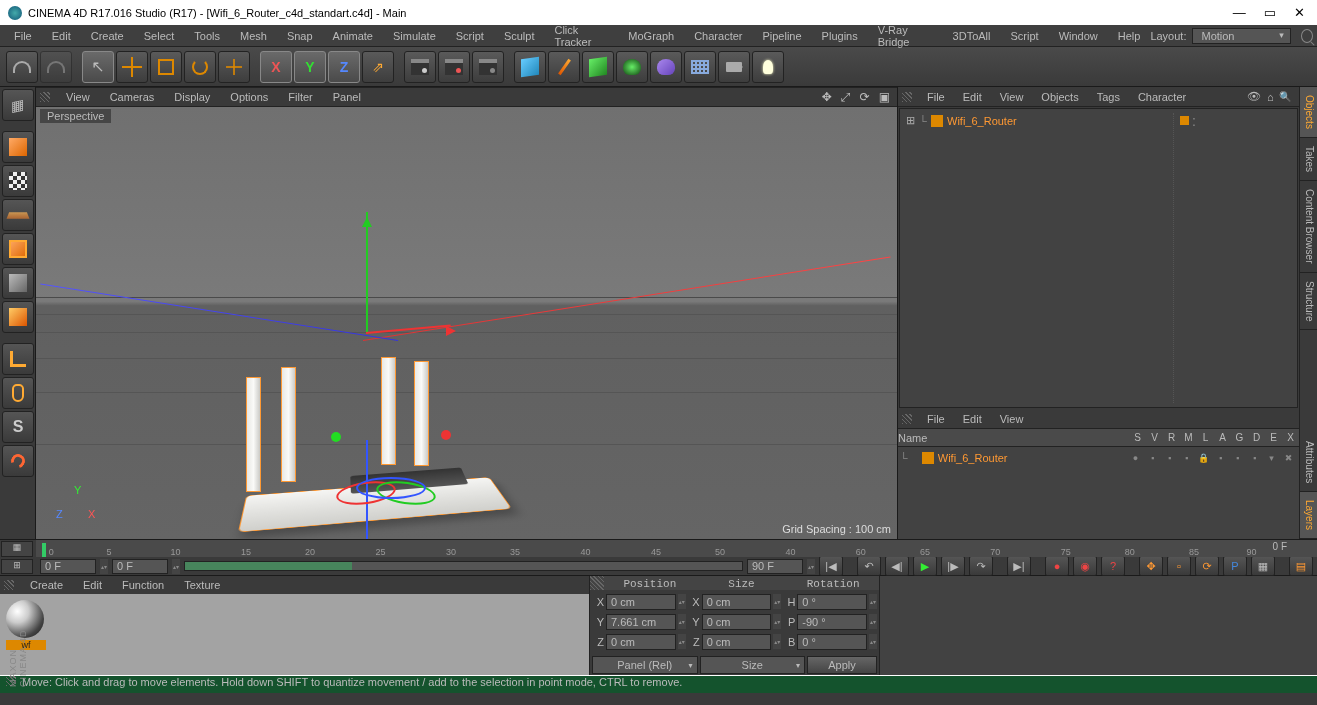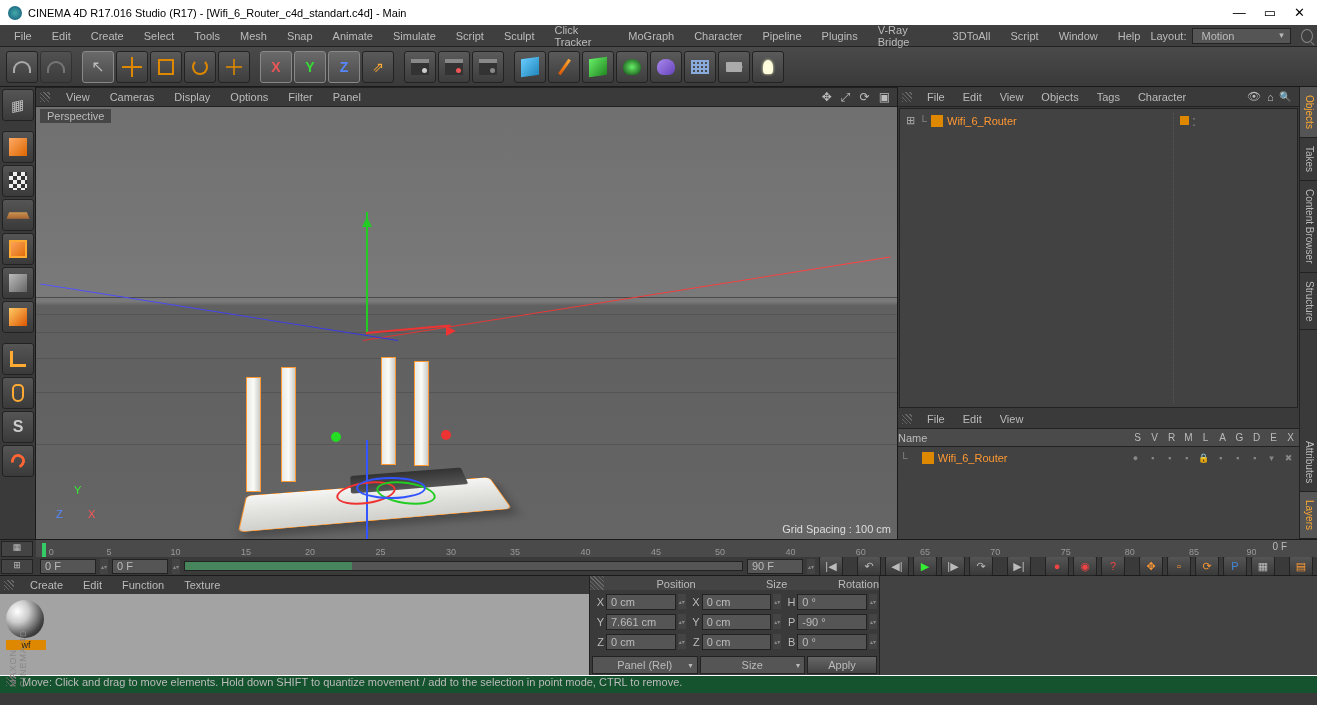--- a/index.html
+++ b/index.html
@@ -153,21 +153,21 @@
 .mat-panel{flex:1;display:flex;flex-direction:column;}
 .mat-mb{height:18px;display:flex;align-items:center;padding:0 4px;}
 .mat-mb .grip{width:10px;height:10px;background:repeating-linear-gradient(45deg,#666 0 1px,transparent 1px 3px);margin-right:6px;}
 .mat-mb .m{padding:0 10px;cursor:pointer;}
 .mat-body{flex:1;background:#a3a3a3;padding:6px;display:flex;align-items:flex-start;gap:6px;}
 .mat-item{width:40px;}
 .mat-ball{width:38px;height:38px;border-radius:50%;background:radial-gradient(circle at 30% 30%,#fff,#ccc 30%,#444 70%,#111);}
 .mat-lbl{background:#d80;font-size:9px;text-align:center;margin-top:2px;color:#222;}
 .coord-panel{width:290px;border-left:1px solid #222;display:flex;flex-direction:column;}
 .coord-hdr{height:18px;display:flex;background:#444;}
-.coord-hdr .h{flex:1;text-align:right;padding-top:2px;}
+.coord-hdr .h{flex:1;text-align:center;padding-top:2px;font-family:Liberation Mono, monospace;}
 .coord-hdr .grip{width:14px;background:repeating-linear-gradient(45deg,#666 0 1px,transparent 1px 3px);}
 .coord-body{flex:1;padding:2px;}
 .crow{display:flex;gap:2px;height:19px;align-items:center;margin-bottom:1px;}
 .crow .l{width:12px;text-align:right;}
 .crow .f{flex:1;height:16px;background:#555;border:1px solid #222;padding:0 4px;display:flex;align-items:center;}
 .coord-ftr{display:flex;gap:2px;padding:2px;}
 .coord-ftr .dd{flex:1;height:18px;background:#555;border:1px solid #222;display:flex;align-items:center;justify-content:center;position:relative;cursor:pointer;}
 .coord-ftr .dd:after{content:"▾";position:absolute;right:4px;font-size:8px;}
 .coord-ftr .btn{width:70px;height:18px;background:linear-gradient(#666,#444);border:1px solid #222;display:flex;align-items:center;justify-content:center;cursor:pointer;}
 .right-fill{width:438px;background:#424242;border-left:1px solid #222;}

